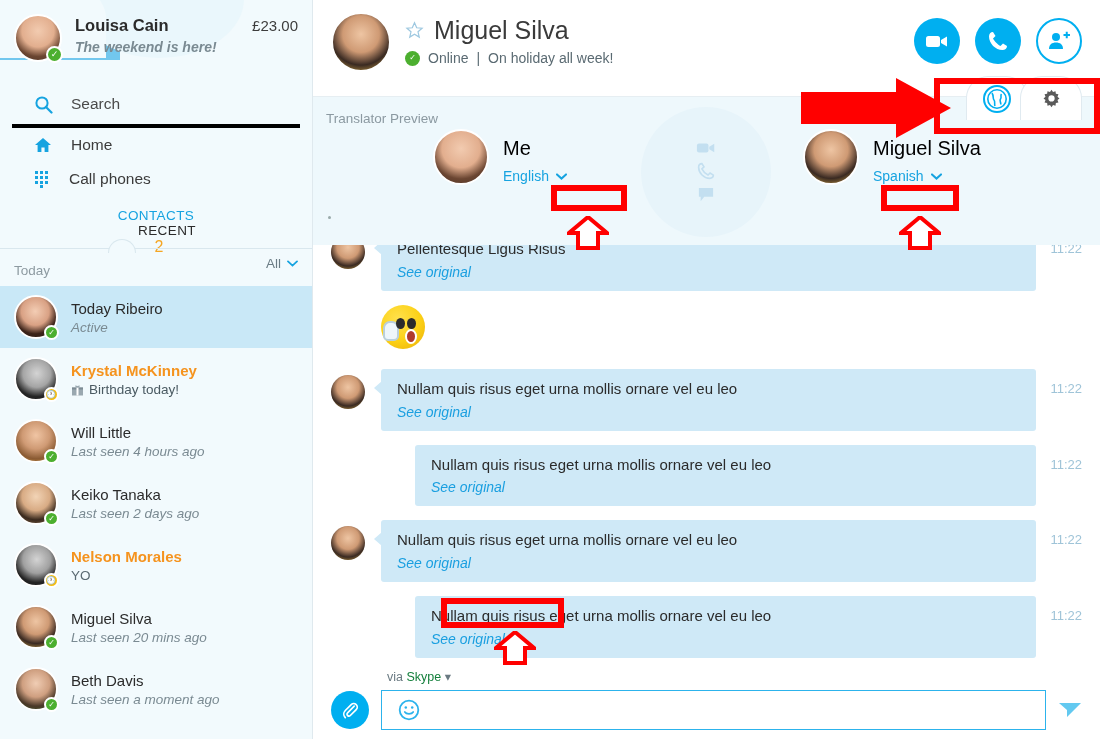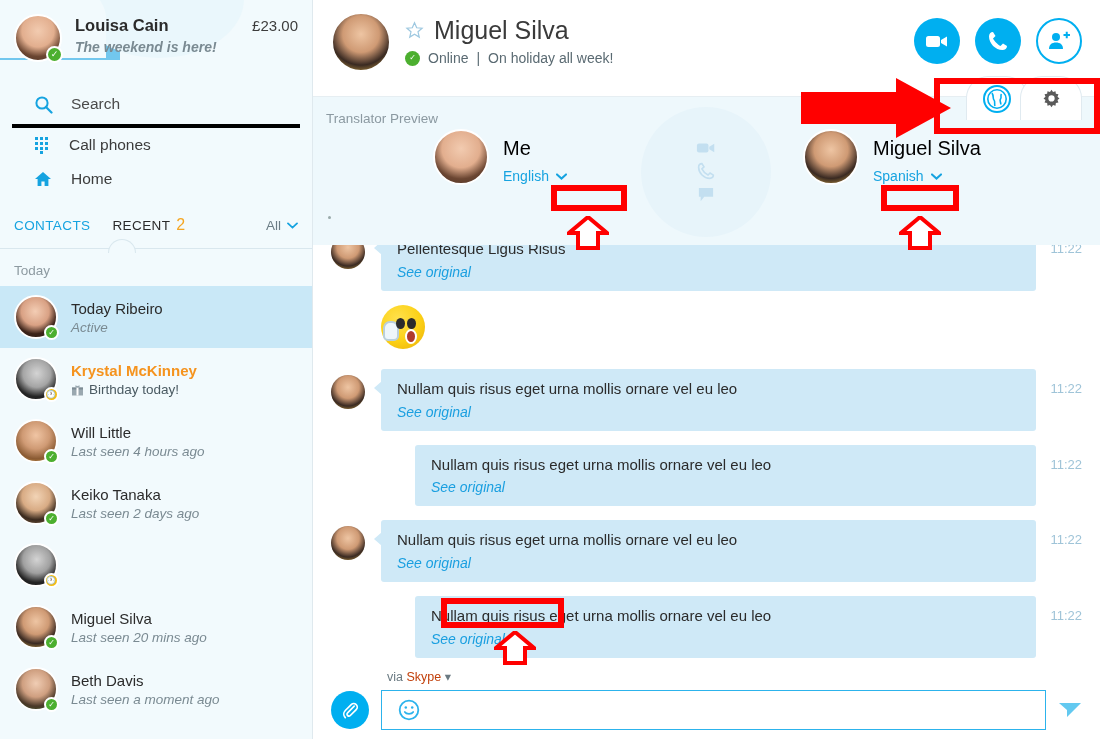--- a/index.html
+++ b/index.html
@@ -86,21 +86,21 @@
     display: flex; align-items: center;
     padding: 0 34px; height: 34px;
     position: relative; z-index: 2;
   }
   .nav-item:first-of-type { margin-top: 8px; }
   .nav-item .lbl { font-size: 15.5px; color: #3c3c3c; margin-left: 19px; }
 
   .tabs-row {
     display: flex; align-items: center;
     padding: 0 14px; height: 34px; margin-top: 12px;
-    position: relative; z-index: 2;
+    position: relative; z-index: 2; flex-direction: column;
   }
   .tab { font-size: 13.5px; letter-spacing: .4px; }
   .tab-contacts { color: #16a3e0; }
   .tab-recent { color: #2b2b2b; margin-left: 22px; }
   .badge-count { color: #f5a623; margin-left: 6px; }
   .tabs-all { margin-left: auto; font-size: 13.5px; color: #6b7c85; display: flex; align-items: center; gap: 6px; }
 
   .tabs-divider { position: relative; height: 12px; z-index: 2; }
   .tabs-divider .line { position: absolute; left: 0; right: 0; top: 6px; height: 1px; background: #d9e7ee; }
   .tabs-divider .notch {
@@ -225,21 +225,21 @@
   }
   .ef-eye { position: absolute; width: 9px; height: 11px; border-radius: 50%; background: #2b2b2b; top: 13px; }
   .ef-eye.l { left: 15px; }
   .ef-eye.r { left: 26px; }
   .ef-mouth { position: absolute; width: 12px; height: 15px; border-radius: 50%; background: #b03a2e; left: 24px; top: 24px; border: 2px solid #fff; }
   .ef-hand { position: absolute; width: 16px; height: 20px; border-radius: 7px 7px 5px 5px; background: #eef6fb; border: 2px solid #b9cfdc; left: 2px; top: 16px; }
 
   
   .composer { position: absolute; left: 0; right: 0; bottom: 0; height: 70px; padding: 0 18px; }
   .via-row { font-size: 12.5px; color: #6a7a82; margin-bottom: 6px; padding-left: 56px; }
-  .via-skype { color: #c2410c; }
+  .via-skype { color: #15803d; }
   .comp-row { display: flex; align-items: center; gap: 12px; }
   .clip-btn {
     width: 38px; height: 38px; border-radius: 50%; background: #00aff0;
     display: flex; align-items: center; justify-content: center; color: #fff; flex: none;
   }
   .msg-input {
     flex: 1; height: 40px; border: 1px solid #2cb3ec; background: #fff;
     display: flex; align-items: center; padding: 0 12px 0 16px;
   }
   .msg-input .ph { font-size: 15px; color: #8d9aa1; flex: 1; }
@@ -276,47 +276,47 @@
     <div class="search-row">
       <span>
         <svg width="19" height="19" viewBox="0 0 19 19">
             <circle cx="8" cy="8" r="5.6" fill="none" stroke="#16a3e0" stroke-width="2"></circle>
             <line x1="12" y1="12" x2="17.5" y2="17.5" stroke="#16a3e0" stroke-width="2.2" stroke-linecap="round"></line>
           </svg>
       </span>
       <span class="lbl">Search</span>
     </div>
 
+    <div class="nav-item">
+      <span>
+        <svg width="18" height="18" viewBox="0 0 18 18">
+            <path d="M9 2 L17 9 H14.4 V16 H10.6 V11.5 H7.4 V16 H3.6 V9 H1 Z" fill="#16a3e0"></path>
+          </svg>
+      </span>
+      <span class="lbl">Home</span>
+    </div>
     <div class="nav-item">
       <span>
         <svg width="16" height="18" viewBox="0 0 16 18">
           <g fill="#16a3e0">
             <rect x="1" y="1" width="3" height="3"></rect>
               <rect x="6" y="1" width="3" height="3"></rect>
               <rect x="11" y="1" width="3" height="3"></rect>
             <rect x="1" y="6" width="3" height="3"></rect>
               <rect x="6" y="6" width="3" height="3"></rect>
               <rect x="11" y="6" width="3" height="3"></rect>
             <rect x="1" y="11" width="3" height="3"></rect>
               <rect x="6" y="11" width="3" height="3"></rect>
               <rect x="11" y="11" width="3" height="3"></rect>
             <rect x="6" y="15" width="3" height="3"></rect>
           </g>
         </svg>
       </span>
       <span class="lbl">Call phones</span>
     </div>
-    <div class="nav-item">
-      <span>
-        <svg width="18" height="18" viewBox="0 0 18 18">
-            <path d="M9 2 L17 9 H14.4 V16 H10.6 V11.5 H7.4 V16 H3.6 V9 H1 Z" fill="#16a3e0"></path>
-          </svg>
-      </span>
-      <span class="lbl">Home</span>
-    </div>
 
     <div class="tabs-row">
       <span class="tab tab-contacts">CONTACTS</span>
       <span class="tab tab-recent">RECENT</span>
       <span class="badge-count">2</span>
       <span class="tabs-all">
         <span>All</span>
         <span>
           <svg width="11" height="7" viewBox="0 0 11 7">
               <path d="M1 1.4 L5.5 5.6 L10 1.4" fill="none" stroke="#16a3e0" stroke-width="1.8" stroke-linecap="round"></path>
@@ -384,20 +384,24 @@
         <div class="ct">
           <div class="ct-name">Keiko Tanaka</div>
           <div class="ct-sub">Last seen 2 days ago</div>
         </div>
       </div>
 
       <div class="contact">
         <div class="avatar-wrap">
           <div class="avatar av-44 gray-av" style="background:radial-gradient(circle at 52% 36%, #e8d0bd 0%, #bf9a82 42%, #2e221c 70%, #1f1714 100%);"></div>
           <div class="presence p-away p-small">🕐</div>
+        </div>
+        <div class="ct">
+          <div class="ct-name unread">Nelson Morales</div>
+          <div class="ct-sub plain">YO</div>
         </div>
       </div>
 
       <div class="contact">
         <div class="avatar-wrap">
           <div class="avatar av-44" style="background:radial-gradient(circle at 50% 36%, #eec5a3 0%, #cf9a74 40%, #3a2a22 68%, #e8b84a 100%);"></div>
           <div class="presence p-online p-small">✓</div>
         </div>
         <div class="ct">
           <div class="ct-name">Miguel Silva</div>

